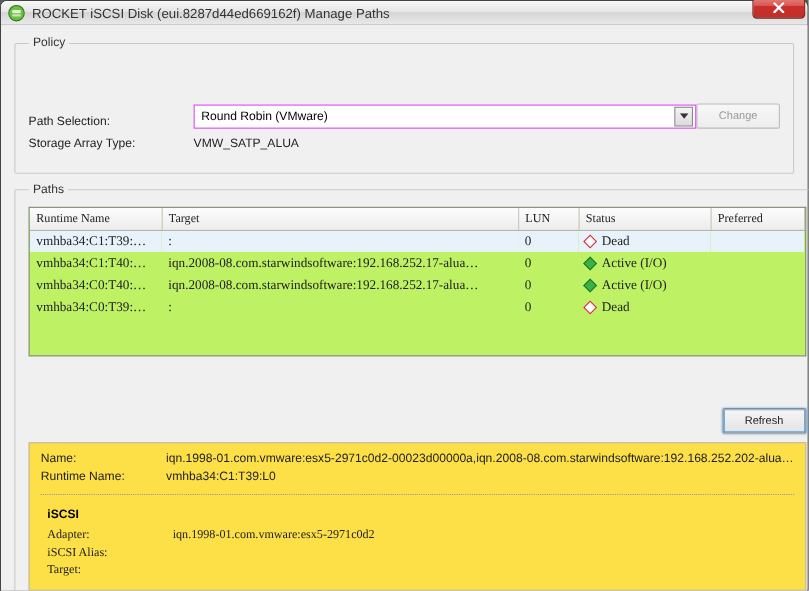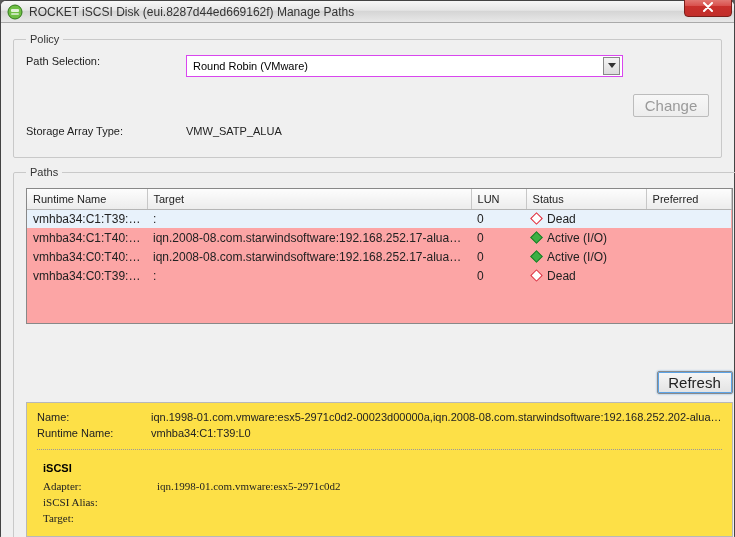--- a/index.html
+++ b/index.html
@@ -75,22 +75,21 @@
     margin: 0;
   }
   fieldset.group > legend {
     padding: 0 4px;
     color: #333;
     font-size: 11px;
   }
 
   .policy-row {
     display: flex;
-    align-items: flex-start;
-    gap: 10px;
+    align-items: flex-end;
     margin-bottom: 8px;
   }
   .policy-label {
     width: 150px;
     color: #222;
   }
   .policy-value {
     color: #222;
   }
   .dropdown {
@@ -117,41 +116,42 @@
     min-width: 76px;
     height: 23px;
     background: linear-gradient(to bottom,#f6f6f6,#e3e3e3);
     border: 1px solid #8a8a8a;
     border-radius: 2px;
     display: inline-flex;
     align-items: center;
     justify-content: center;
     color: #222;
     padding: 0 10px;
-    font-size: 15px;
+    font-size: 10px;
     font-family: inherit;
     margin-top: 39px;
   }
   .btn.disabled {
     color: #9a9a9a;
     border-color: #bcbcbc;
     background: linear-gradient(to bottom,#f7f7f7,#ededed);
   }
   .btn.default {
     box-shadow: 0 0 0 1px #5ca3e6 inset, 0 0 2px #5ca3e6;
   }
 
   .paths-group { flex: 1; display: flex; flex-direction: column; }
   .paths-group .inner { display:flex; flex-direction:column; height:100%; gap:8px; }
 
   .table-wrap {
     border: 1px solid #888;
-    background: #fca5a5;
+    background: #bef264;
     height: 136px;
     overflow: hidden;
+    font-family: Liberation Serif, serif;
   }
   table.paths {
     width: 100%;
     border-collapse: collapse;
     table-layout: fixed;
   }
   table.paths th {
     background: linear-gradient(to bottom,#fdfdfd,#ececec);
     border-right: 1px solid #c7c7c7;
     border-bottom: 1px solid #b5b5b5;

